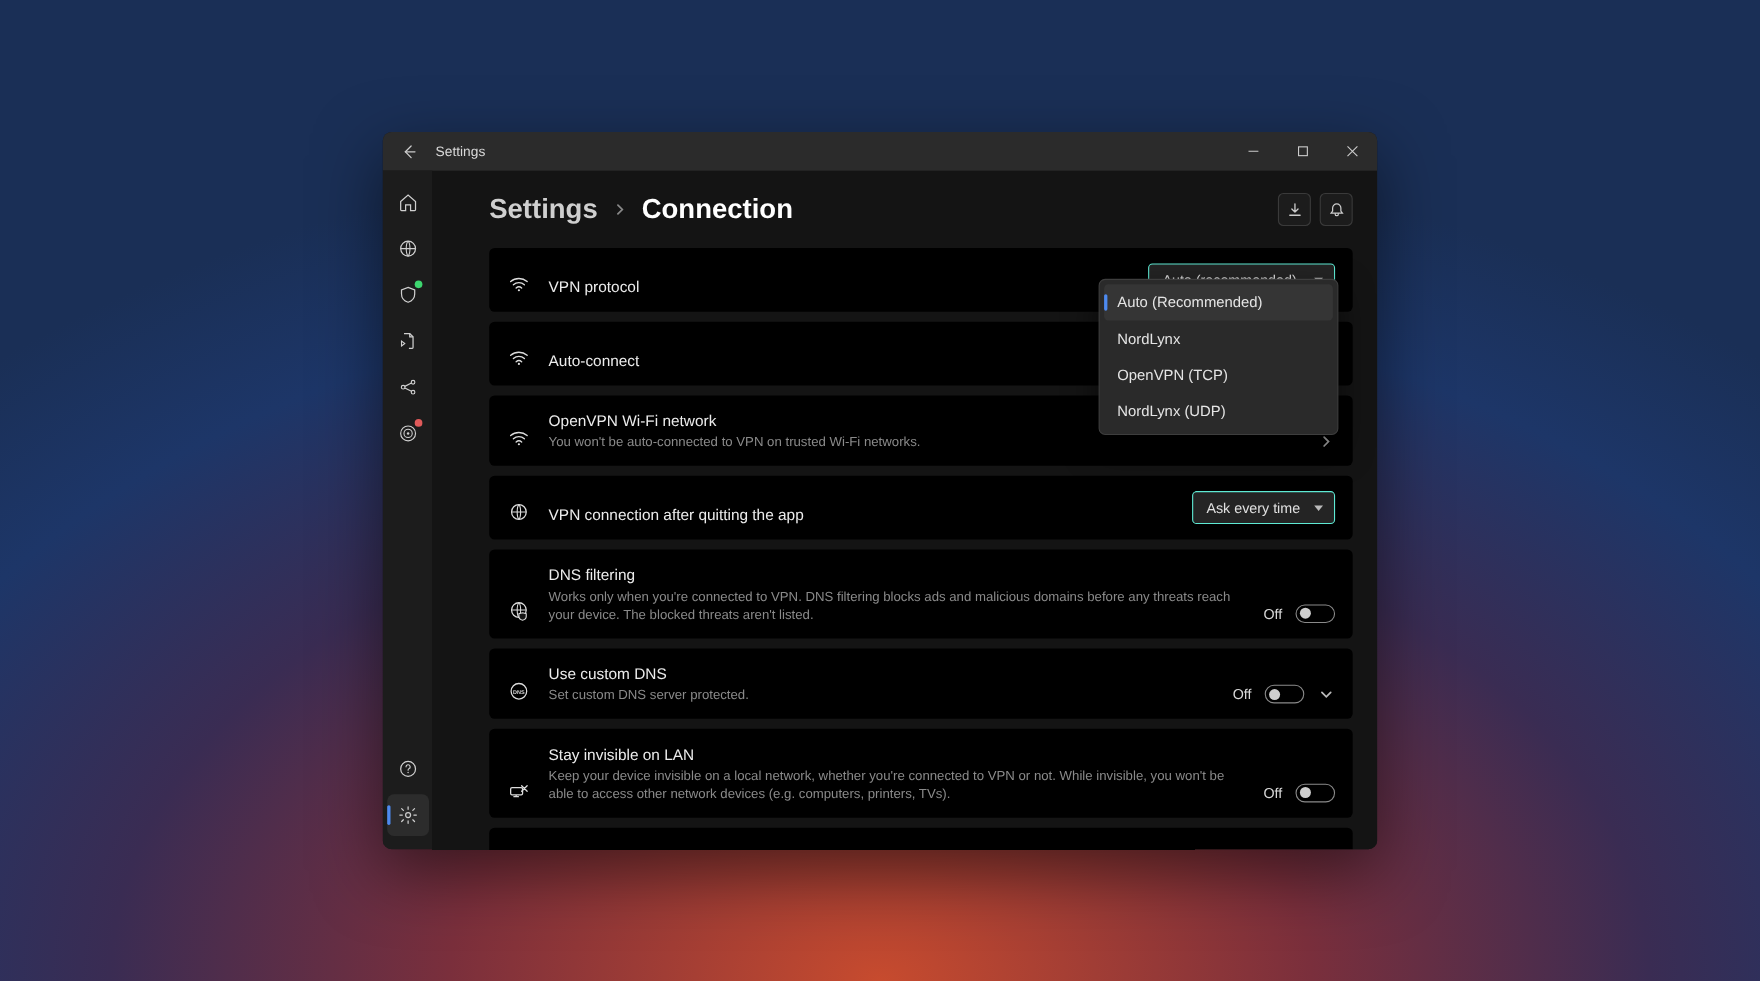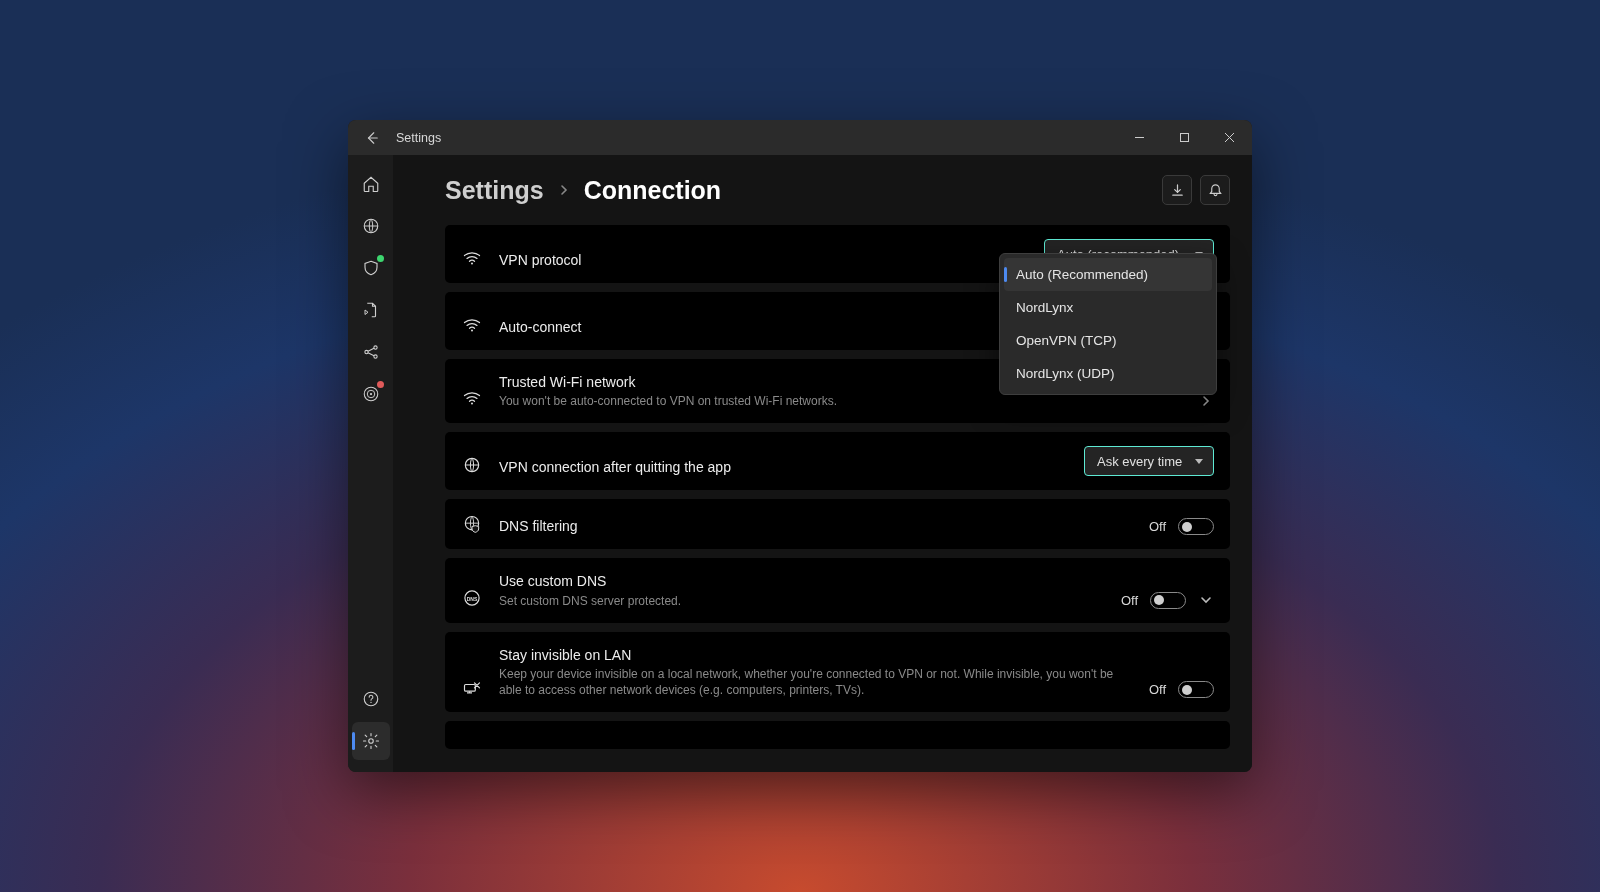--- a/index.html
+++ b/index.html
@@ -296,21 +296,21 @@
       </div>
 
       <div class="card">
         <div class="row-icon">
           <svg width="20" height="20" viewBox="0 0 24 24">
               <path d="M3 9a14 14 0 0 1 18 0M6 12.5a9 9 0 0 1 12 0M9 16a4.5 4.5 0 0 1 6 0" stroke="currentColor" stroke-width="1.5" fill="none" stroke-linecap="round"></path>
               <circle cx="12" cy="18.5" r="1.2" fill="currentColor"></circle>
             </svg>
         </div>
         <div class="row-text">
-          <div class="row-title">Trusted Wi-Fi network</div>
+          <div class="row-title">OpenVPN Wi-Fi network</div>
           <div class="row-desc">You won't be auto-connected to VPN on trusted Wi-Fi networks.</div>
         </div>
         <div class="row-ctrl">
           <span class="chev">
             <svg width="12" height="12" viewBox="0 0 12 12">
                 <path d="M4 2l4 4-4 4" stroke="#bbb" stroke-width="1.6" fill="none" stroke-linecap="round"></path>
               </svg>
           </span>
         </div>
       </div>
@@ -335,20 +335,21 @@
       <div class="card">
         <div class="row-icon">
           <svg width="20" height="20" viewBox="0 0 24 24">
               <circle cx="12" cy="11" r="8" stroke="currentColor" stroke-width="1.4" fill="none"></circle>
               <path d="M4 11h16M12 3c2.5 2.5 2.5 13.5 0 16M12 3c-2.5 2.5-2.5 13.5 0 16" stroke="currentColor" stroke-width="1.1" fill="none"></path>
               <path d="M16 14l4 1v3c0 2-2 3.5-4 4-2-.5-4-2-4-4v-3z" fill="#141414" stroke="currentColor" stroke-width="1.2"></path>
             </svg>
         </div>
         <div class="row-text">
           <div class="row-title">DNS filtering</div>
+          <div class="row-desc">Works only when you're connected to VPN. DNS filtering blocks ads and malicious domains before any threats reach your device. The blocked threats aren't listed.</div>
         </div>
         <div class="row-ctrl">
           <span class="toggle-label">Off</span>
           <div class="toggle"></div>
         </div>
       </div>
 
       <div class="card">
         <div class="row-icon">
           <svg width="20" height="20" viewBox="0 0 24 24">

